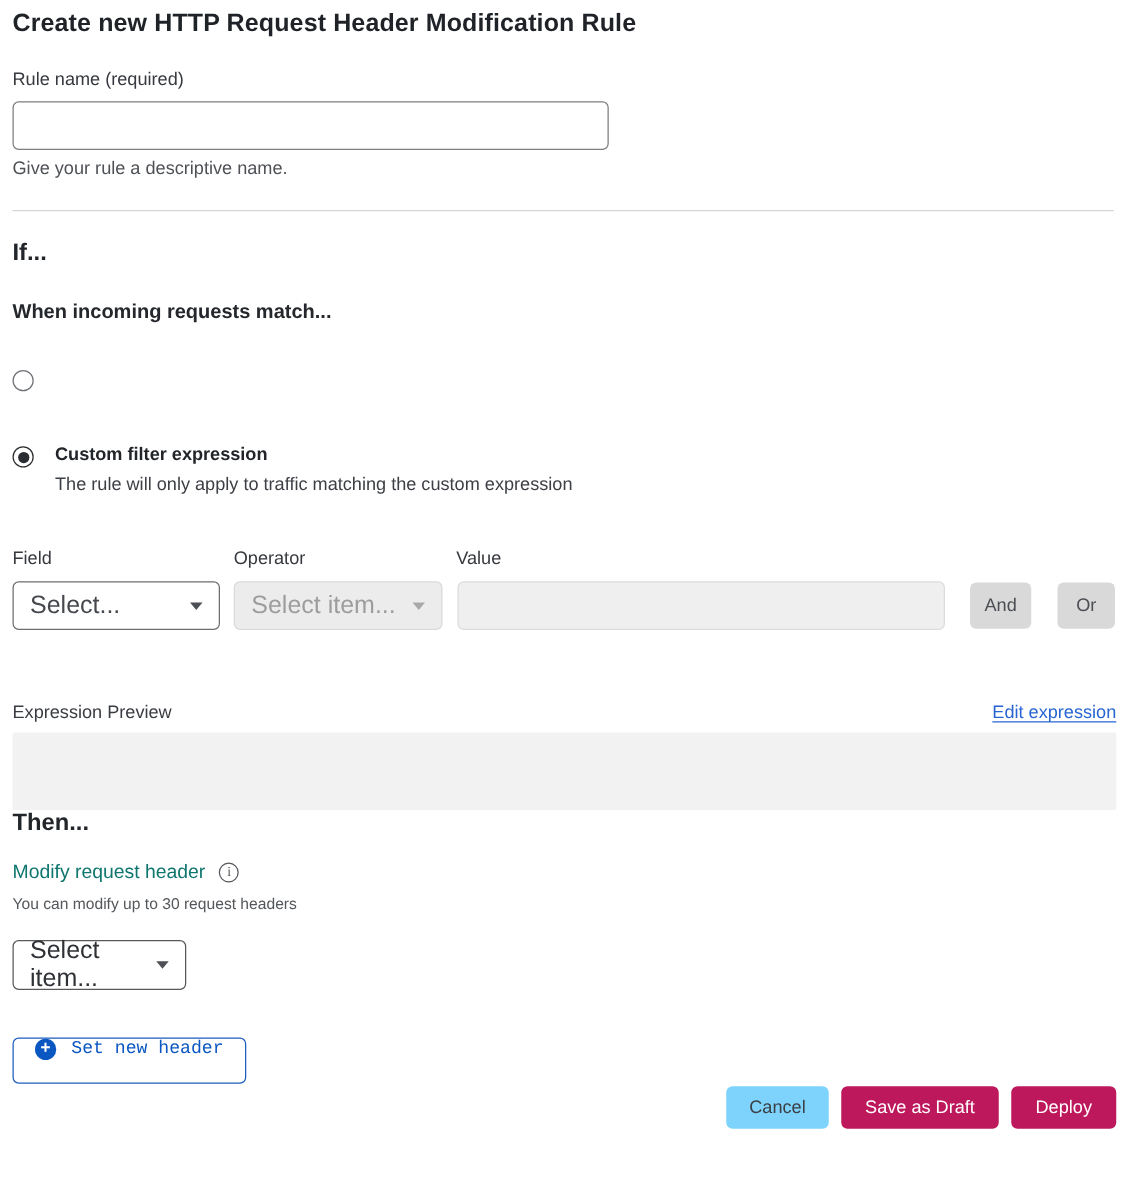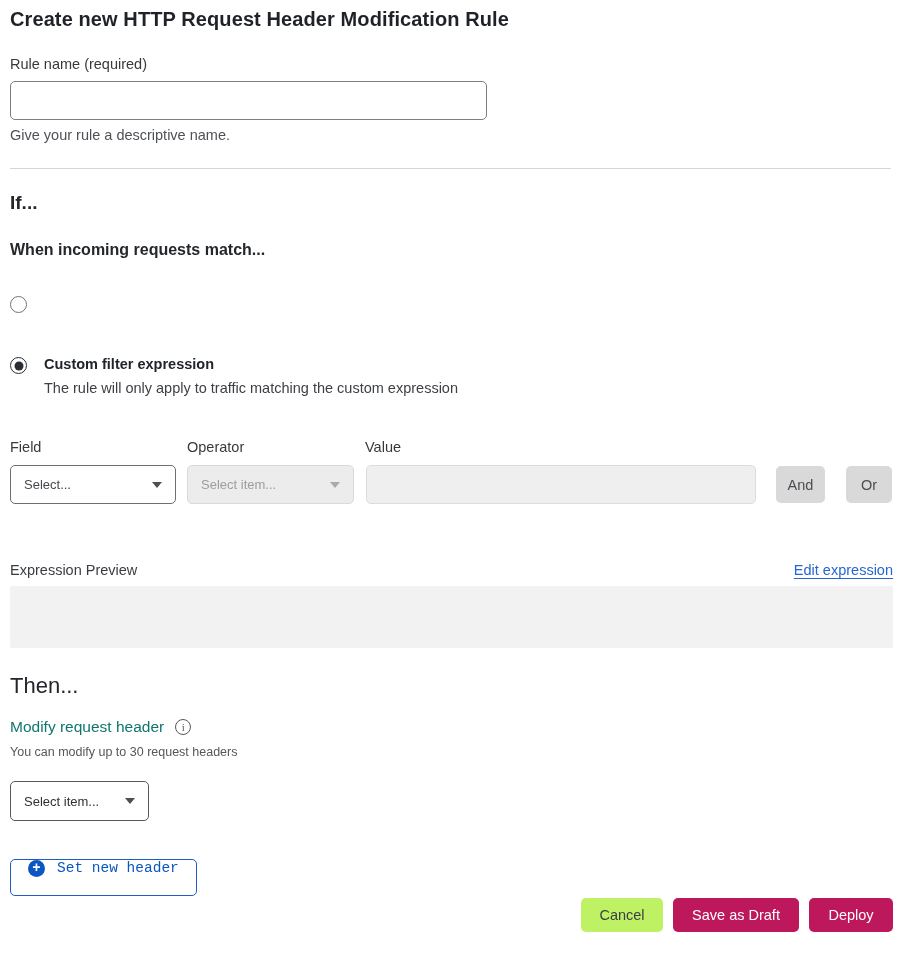--- a/index.html
+++ b/index.html
@@ -49,21 +49,21 @@
   .radio-desc { font-size: 14.5px; color: #3c3f44; margin-top: 4px; line-height: 1.35; }
 
   .builder { margin-top: 41px; }
   .builder-labels { display: flex; }
   .builder-labels .lbl-field { width: 177px; }
   .builder-labels .lbl-operator { width: 178px; }
   .builder-row { display: flex; align-items: center; margin-top: 10px; }
   .select-box {
     height: 39px; border-radius: 5px; display: flex; align-items: center;
     justify-content: space-between; padding: 0 13px; cursor: pointer;
-    font-size: 13px; background: #fff; border: 1px solid #6e6e6e; color: #45484d;
+    font-size: 20px; background: #fff; border: 1px solid #6e6e6e; color: #45484d;
   }
   .select-field { width: 166px; margin-right: 11px; }
   .select-box.disabled {
     background: #ececec; border: 1px solid #d9d9d9; color: #9d9d9d; cursor: default;
   }
   .select-operator { width: 167px; margin-right: 12px; }
   .caret {
     width: 0; height: 0; border-left: 5px solid transparent;
     border-right: 5px solid transparent; border-top: 6px solid #4c4f53;
   }
@@ -87,21 +87,21 @@
   .preview-label { font-size: 14.5px; color: #393c41; text-align: center; }
   .edit-link {
     font-size: 14.5px; color: #2766d2; text-decoration: underline;
     text-underline-offset: 3px; cursor: pointer;
   }
   .preview-box {
     margin-top: 8px; width: 883px; height: 62px; background: #f2f2f2;
     border-radius: 2px; font-size: 13px; color: #3c3f44; padding: 10px 12px;
   }
 
-  .then-heading { margin-top: 25px; font-size: 22px; font-weight: 400; color: #222529; }
+  .then-heading { font-size: 19px; font-weight: 700; color: #222529; }
 
   .action-row { margin-top: 19px; display: flex; align-items: center; }
   .action-label { font-size: 15.5px; color: #0f766e; }
   .info-icon {
     margin-left: 11px; width: 16px; height: 16px; border: 1px solid #55585c;
     border-radius: 50%; display: inline-flex; align-items: center; justify-content: center;
     color: #55585c; cursor: pointer;
   }
   .info-icon::after {
     content: "i"; font-family: "Liberation Serif", serif; font-size: 11px;
@@ -126,21 +126,21 @@
 
   .footer {
     display: flex; justify-content: flex-end; align-items: center;
     margin-top: 2px; padding-right: 0;
   }
   .footer .btn {
     height: 34px; border: none; border-radius: 5px; font-family: inherit;
     font-size: 14.5px; cursor: pointer; display: inline-flex; align-items: center;
     justify-content: center;
   }
-  .btn-cancel { width: 82px; background: #bef264; color: #3b3e42; margin-right: 10px; }
+  .btn-cancel { width: 82px; background: #7dd3fc; color: #3b3e42; margin-right: 10px; }
   .btn-primary { background: #be185d; color: #ffffff; }
   .btn-save { width: 126px; margin-right: 10px; }
   .btn-deploy { width: 84px; }
 </style>
 </head>
 <body>
 
 <div class="page">
 
   <h1 class="page-title">Create new HTTP Request Header Modification Rule</h1>

